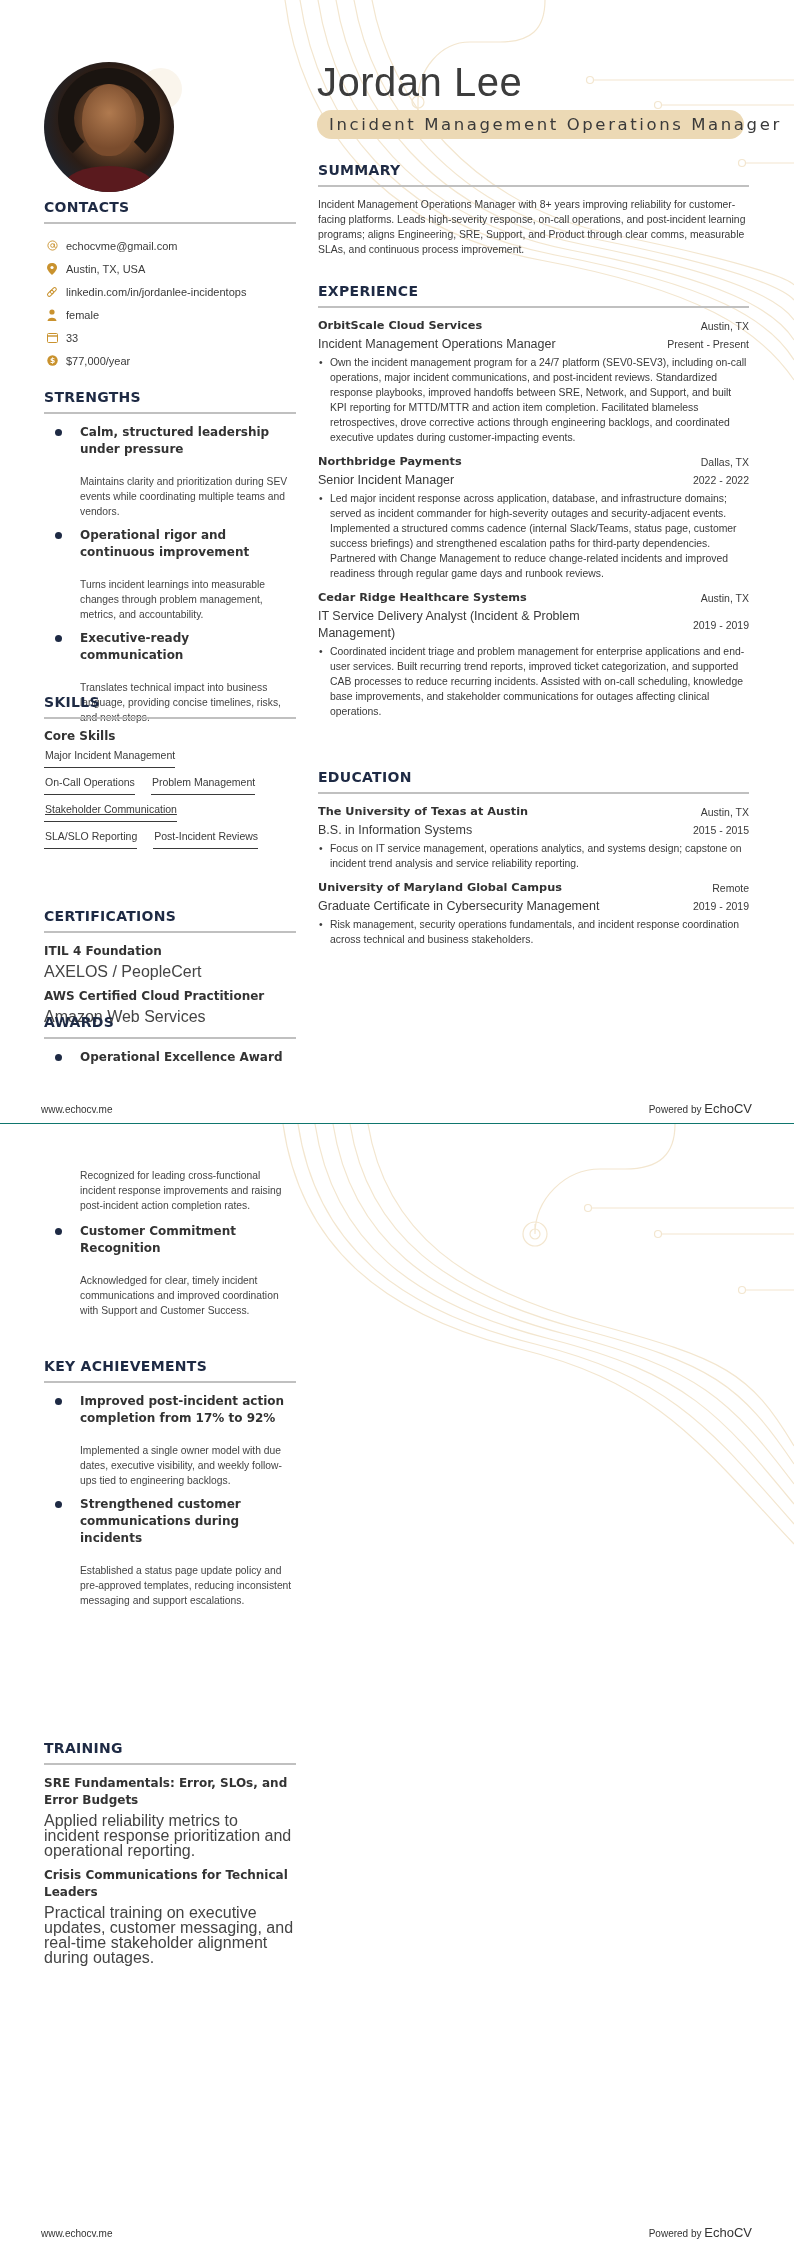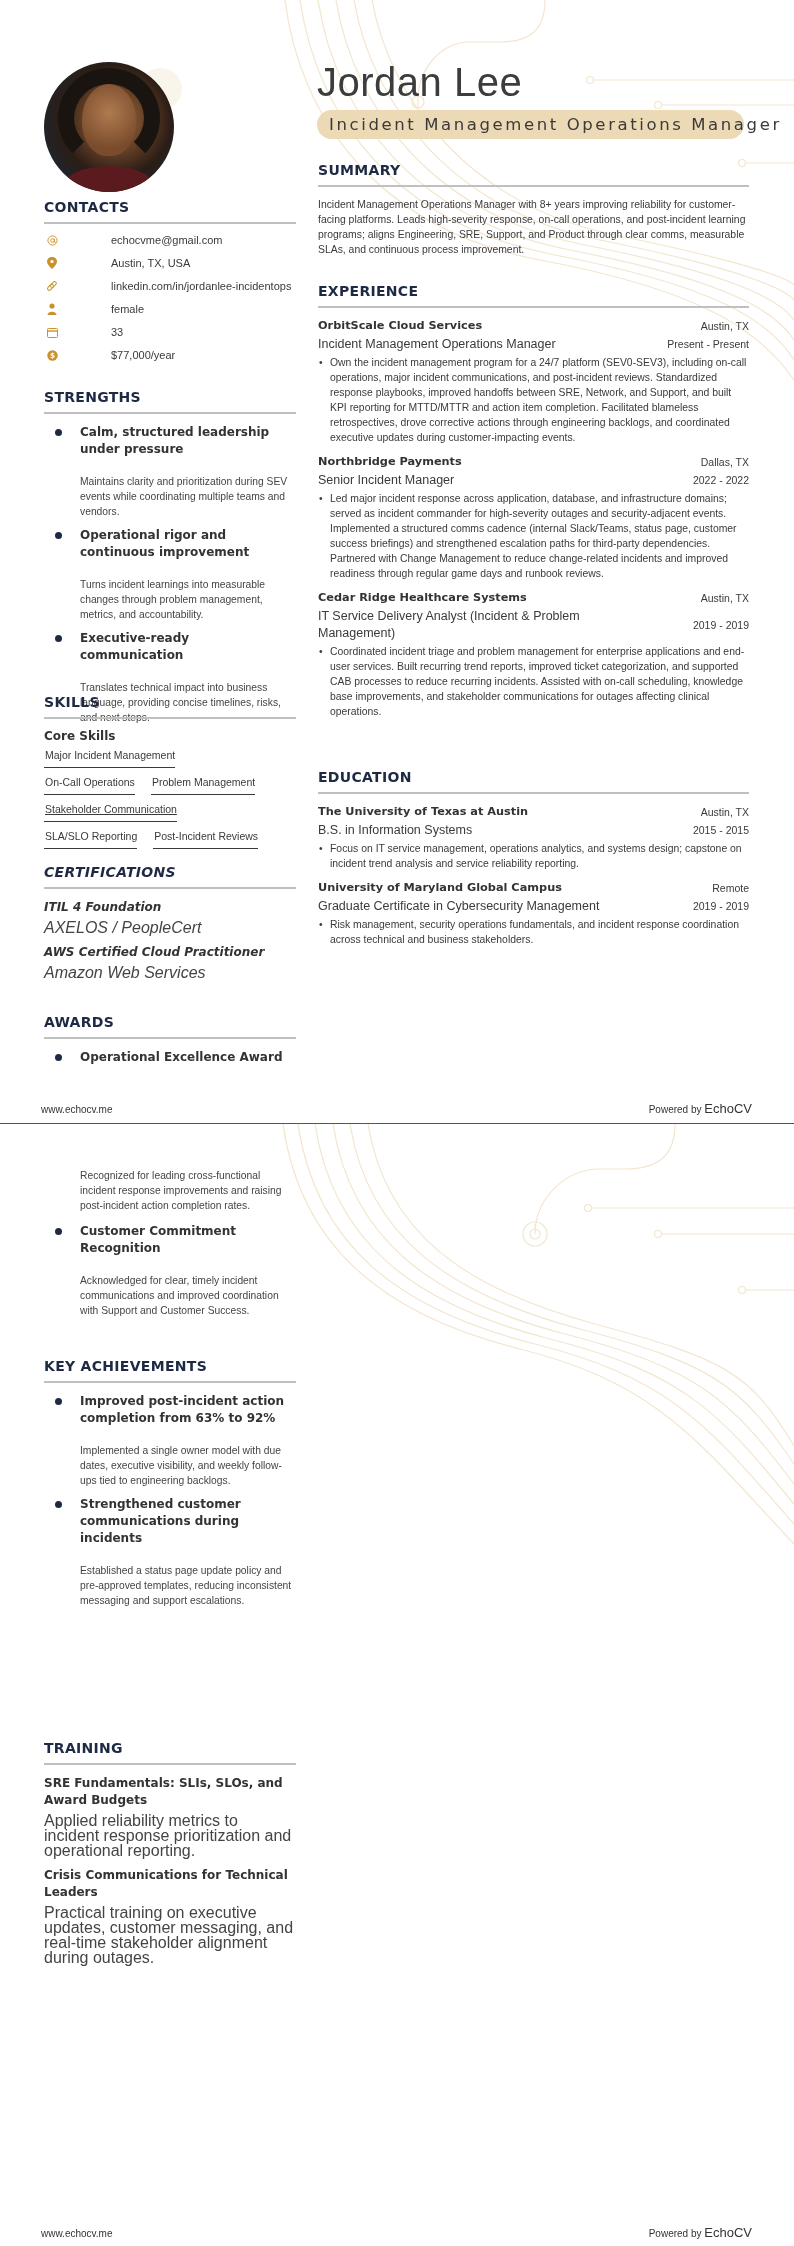--- a/index.html
+++ b/index.html
@@ -19,21 +19,21 @@
   .photo .shirt { position: absolute; left: 20px; top: 104px; width: 90px; height: 40px; border-radius: 50% 50% 0 0; background: #5a1a1e; }
   .photo-blob { position: absolute; left: 140px; top: 68px; width: 42px; height: 42px; border-radius: 50%; background: #faf5ec; z-index: 0; }
 
   .name { position: absolute; left: 317px; top: 60px; font-size: 40px; font-weight: 400; color: #3c3c3c; letter-spacing: 0.5px; font-family: "Liberation Sans", sans-serif; }
   .title-badge { position: absolute; left: 317px; top: 110px; height: 29px; width: 427px; border-radius: 15px; background: #ecd9b5; padding: 0 12px;
     font-size: 16.5px; letter-spacing: 2.6px; color: #3a3a3a; line-height: 29px; white-space: nowrap; font-family: "DejaVu Sans", sans-serif; }
 
   .sec-h { font-size: 14px; font-weight: 700; color: #1e2a44; letter-spacing: 0.3px; padding-bottom: 7px; border-bottom: 2px solid #c0c0c0; margin-bottom: 10px; font-family: "DejaVu Sans", sans-serif; }
   .sec { position: absolute; }
 
-  .contact { display: flex; align-items: flex-start; height: 23px; font-size: 11px; color: #3a3a3a; gap: 45px; }
+  .contact { display: flex; align-items: center; height: 23px; font-size: 11px; color: #3a3a3a; }
   .contact .ic { width: 12px; height: 12px; margin: 0 8px 0 2px; display: inline-flex; align-items: center; justify-content: center; color: #c9922e; font-size: 10px; flex: none; }
 
   .blist .item { position: relative; padding-left: 36px; margin-bottom: 8px; }
   .blist .dot { position: absolute; left: 11px; top: 5px; width: 7px; height: 7px; border-radius: 50%; background: #1e2a44; }
   .blist .t { font-size: 12px; font-weight: 700; color: #333; line-height: 17px; font-family: "DejaVu Sans", sans-serif; }
   .blist .d { font-size: 10.3px; color: #444; line-height: 15px; margin-top: 16px; }
 
   .skill-group { font-size: 12px; font-weight: 700; color: #333; margin-bottom: 4px; font-family: "DejaVu Sans", sans-serif; }
   .chips { display: flex; flex-wrap: wrap; column-gap: 16px; }
   .chip { font-size: 10.5px; color: #3a3a3a; padding: 2px 0 6px 1px; border-bottom: 1px solid #3a3a3a; margin-bottom: 6px; white-space: nowrap; }
@@ -173,21 +173,21 @@
       <div class="chips">
         <span class="chip" style="margin-right:90px;">Major Incident Management</span>
         <span class="chip">On-Call Operations</span>
         <span class="chip">Problem Management</span>
         <span class="chip" style="margin-right:42px;text-decoration:underline;">Stakeholder Communication</span>
         <span class="chip">SLA/SLO Reporting</span>
         <span class="chip">Post-Incident Reviews</span>
       </div>
     </div>
 
-    <div class="sec left cert" style="top:864px;font-style:italic;">
+    <div class="sec left cert" style="top:908px;">
       <div class="sec-h">CERTIFICATIONS</div>
       <div class="n">ITIL 4 Foundation</div>
       <div class="o">AXELOS / PeopleCert</div>
       <div class="n">AWS Certified Cloud Practitioner</div>
       <div class="o">Amazon Web Services</div>
     </div>
 
     <div class="sec left blist" style="top:1014px;">
       <div class="sec-h">AWARDS</div>
       <div class="item">
@@ -308,33 +308,33 @@
         <span class="dot"></span>
         <div class="t">Customer Commitment Recognition</div>
         <div class="d">Acknowledged for clear, timely incident communications and improved coordination with Support and Customer Success.</div>
       </div>
     </div>
 
     <div class="sec left blist" style="top:234px;">
       <div class="sec-h">KEY ACHIEVEMENTS</div>
       <div class="item">
         <span class="dot"></span>
-        <div class="t">Improved post-incident action completion from 63% to 92%</div>
+        <div class="t">Improved post-incident action completion from 17% to 92%</div>
         <div class="d">Implemented a single owner model with due dates, executive visibility, and weekly follow-ups tied to engineering backlogs.</div>
       </div>
       <div class="item">
         <span class="dot"></span>
         <div class="t">Strengthened customer communications during incidents</div>
         <div class="d">Established a status page update policy and pre-approved templates, reducing inconsistent messaging and support escalations.</div>
       </div>
     </div>
 
     <div class="sec left cert" style="top:616px;">
       <div class="sec-h">TRAINING</div>
-      <div class="n">SRE Fundamentals: SLIs, SLOs, and Award Budgets</div>
+      <div class="n">SRE Fundamentals: Error, SLOs, and Error Budgets</div>
       <div class="o">Applied reliability metrics to incident response prioritization and operational reporting.</div>
       <div class="n">Crisis Communications for Technical Leaders</div>
       <div class="o">Practical training on executive updates, customer messaging, and real-time stakeholder alignment during outages.</div>
     </div>
   </div>
 
   <div class="footer" style="left:41px; top:1104px;">www.echocv.me</div>
   <div class="footer" style="right:42px; top:1101px;">
     <span>Powered by</span>
     <span class="brand">EchoCV</span>

